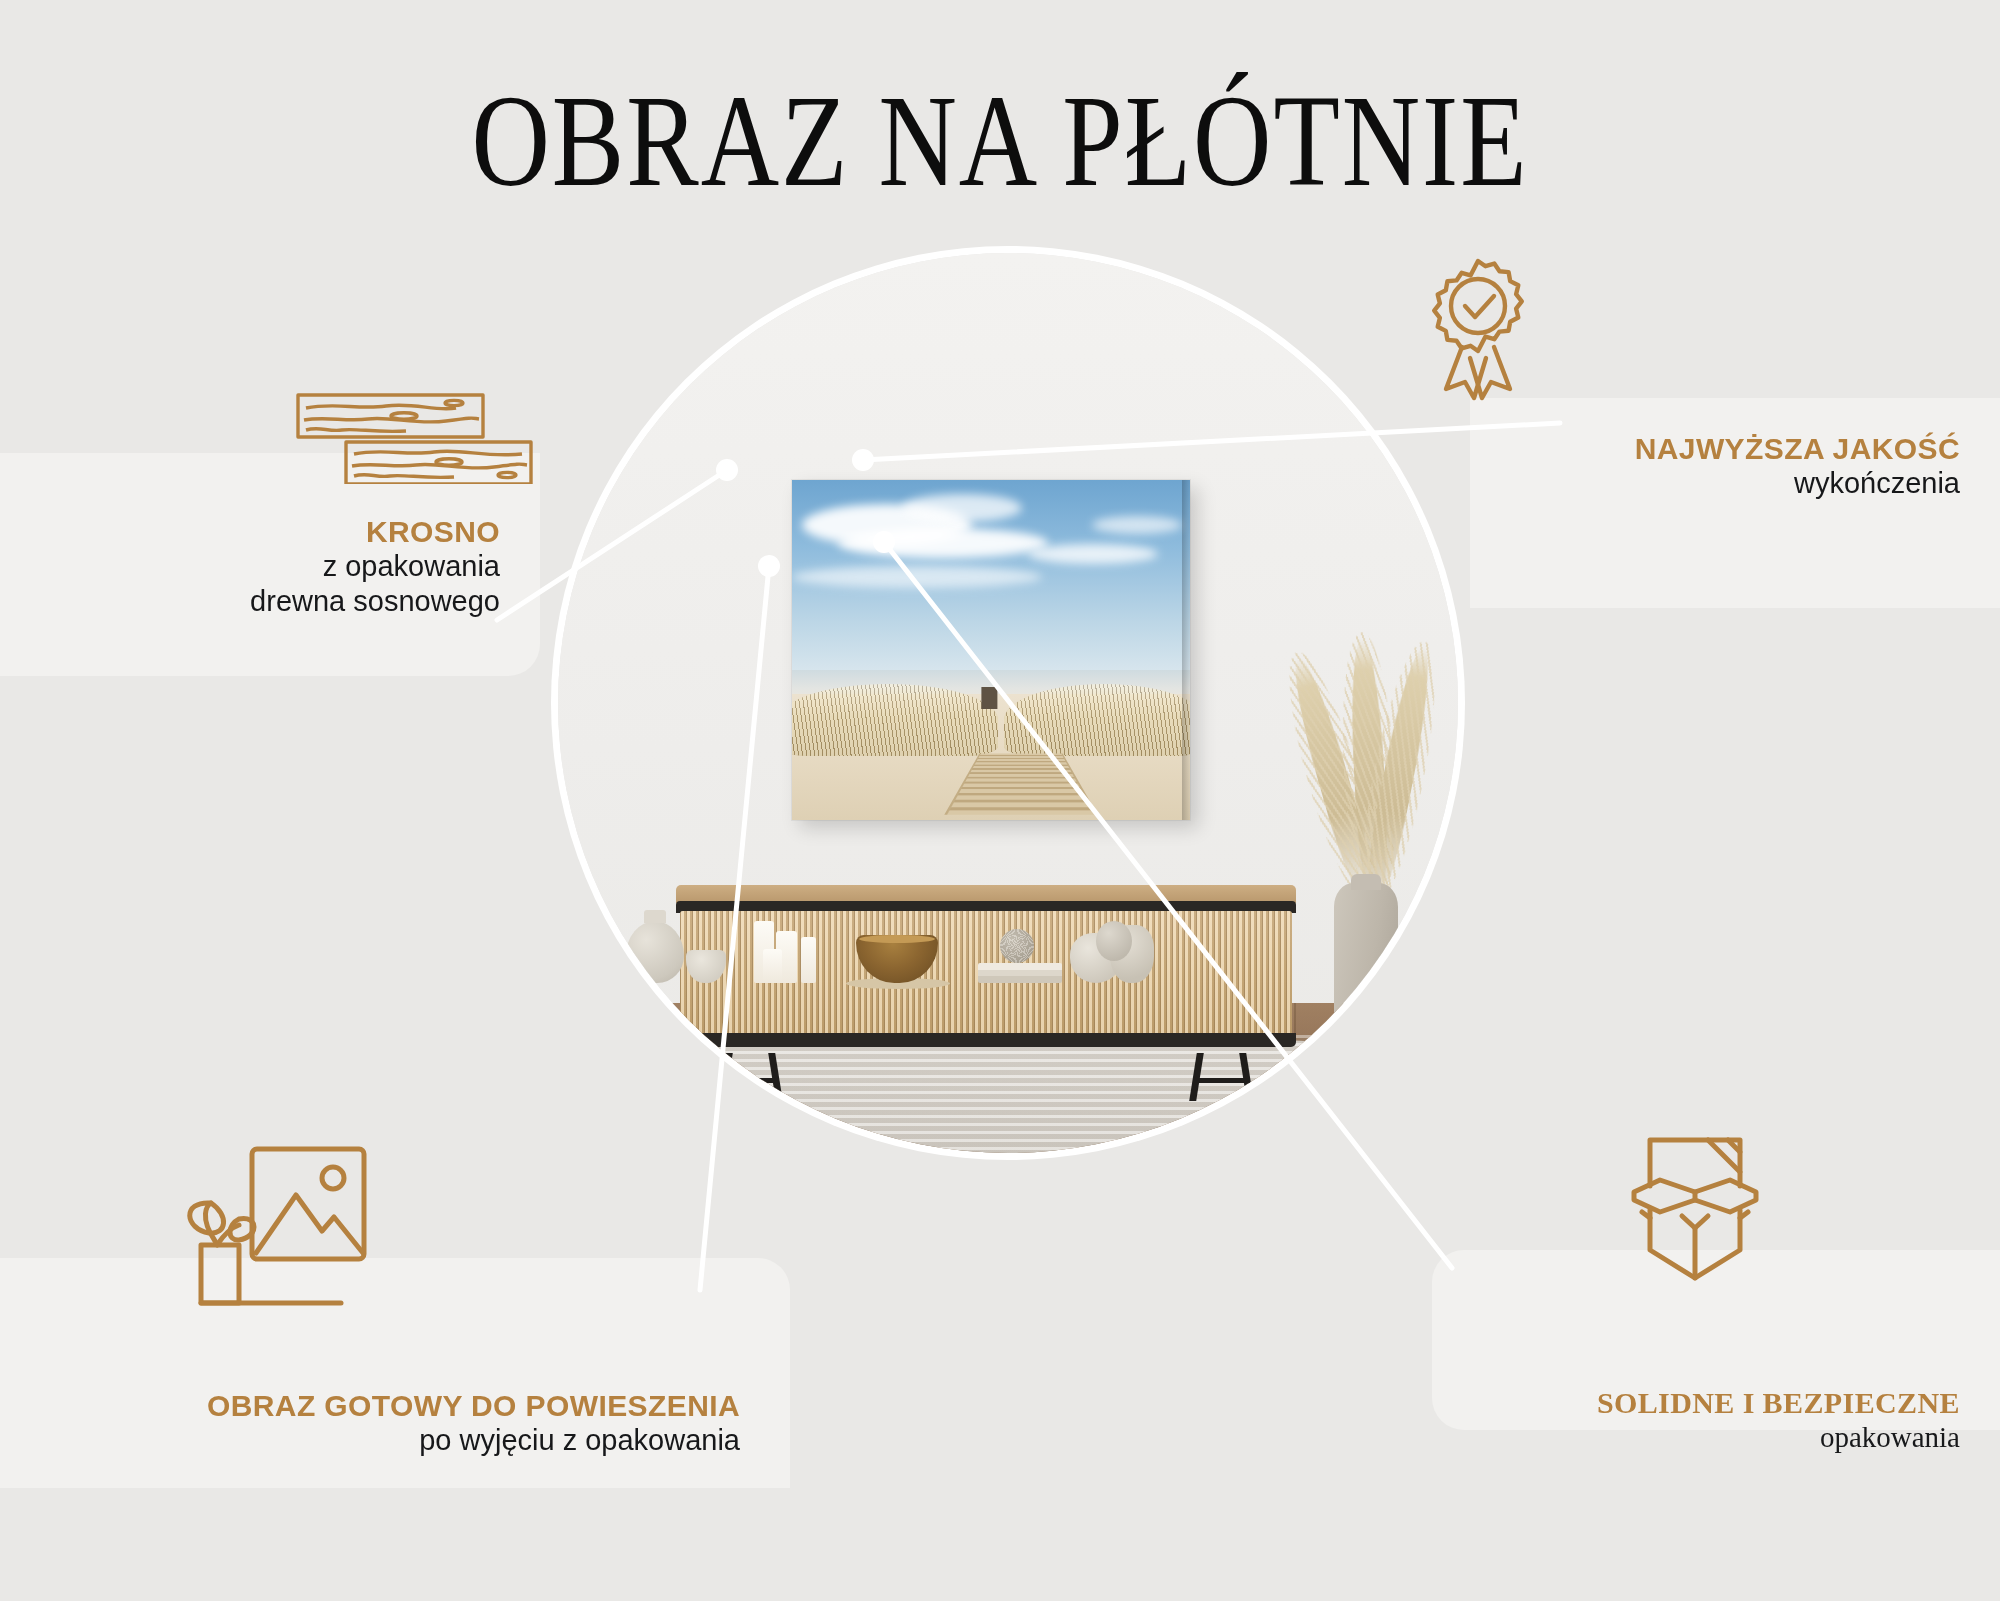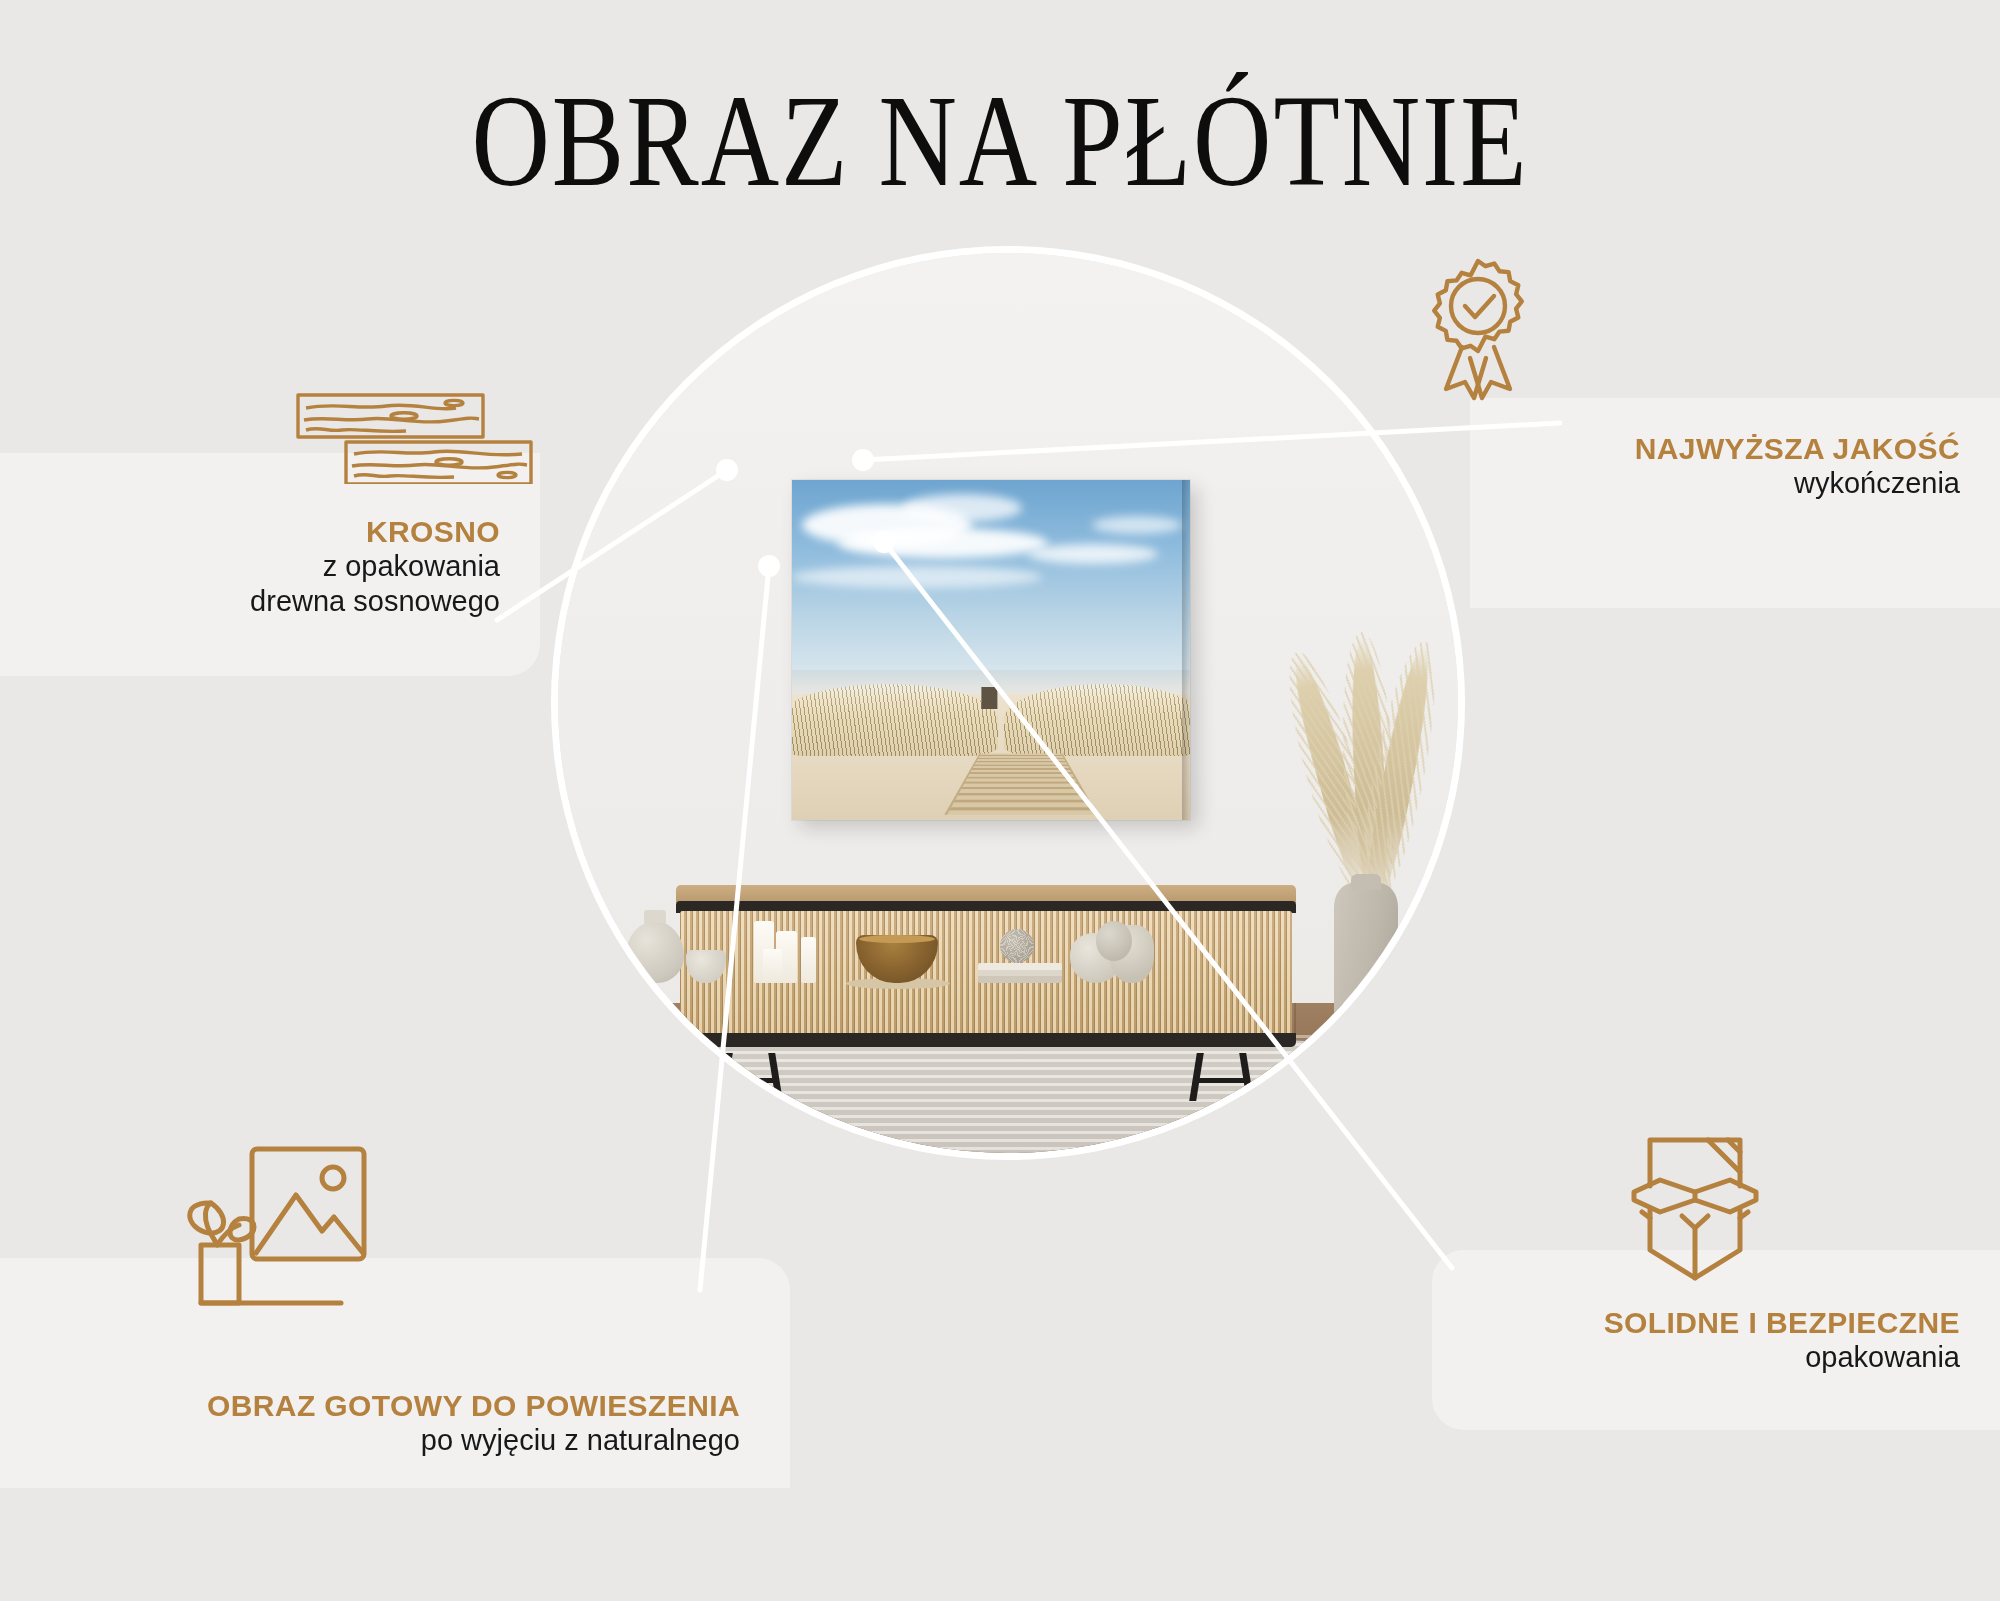--- a/index.html
+++ b/index.html
@@ -253,21 +253,21 @@
     letter-spacing:.4px; white-space:nowrap;
   }
   .feat-sub {
     font-size:29px; color:#17181a; line-height:1.22;
   }
   .feat-text { position:absolute; text-align:right; }
 
   .ft-tl { left:0;     top:515px;  width:500px; }
   .ft-tr { left:1520px;top:432px;  width:440px; }
   .ft-bl { left:24px;  top:1389px; width:716px; }
-  .ft-br { left:1470px;top:1306px; width:490px; }
+  .ft-br { left:1470px;top:1386px; width:490px;font-family:Liberation Serif, serif; }
 
   
   .icon { position:absolute; }
   .ic-wood  { left:296px;  top:392px;  width:240px; height:92px; }
   .ic-badge { left:1418px; top:255px;  width:120px; height:150px; }
   .ic-frame { left:155px;  top:1145px; width:230px; height:176px; }
   .ic-box   { left:1620px; top:1130px; width:150px; height:160px; }
 </style>
 </head>
 <body>
@@ -415,19 +415,19 @@
   <div class="feat-sub">drewna sosnowego</div>
 </div>
 
 <div class="feat-text ft-tr">
   <div class="feat-title">NAJWYŻSZA JAKOŚĆ</div>
   <div class="feat-sub">wykończenia</div>
 </div>
 
 <div class="feat-text ft-bl">
   <div class="feat-title">OBRAZ GOTOWY DO POWIESZENIA</div>
-  <div class="feat-sub">po wyjęciu z naturalnego</div>
+  <div class="feat-sub">po wyjęciu z opakowania</div>
 </div>
 
 <div class="feat-text ft-br">
   <div class="feat-title">SOLIDNE I BEZPIECZNE</div>
   <div class="feat-sub">opakowania</div>
 </div>
 
 </body></html>

